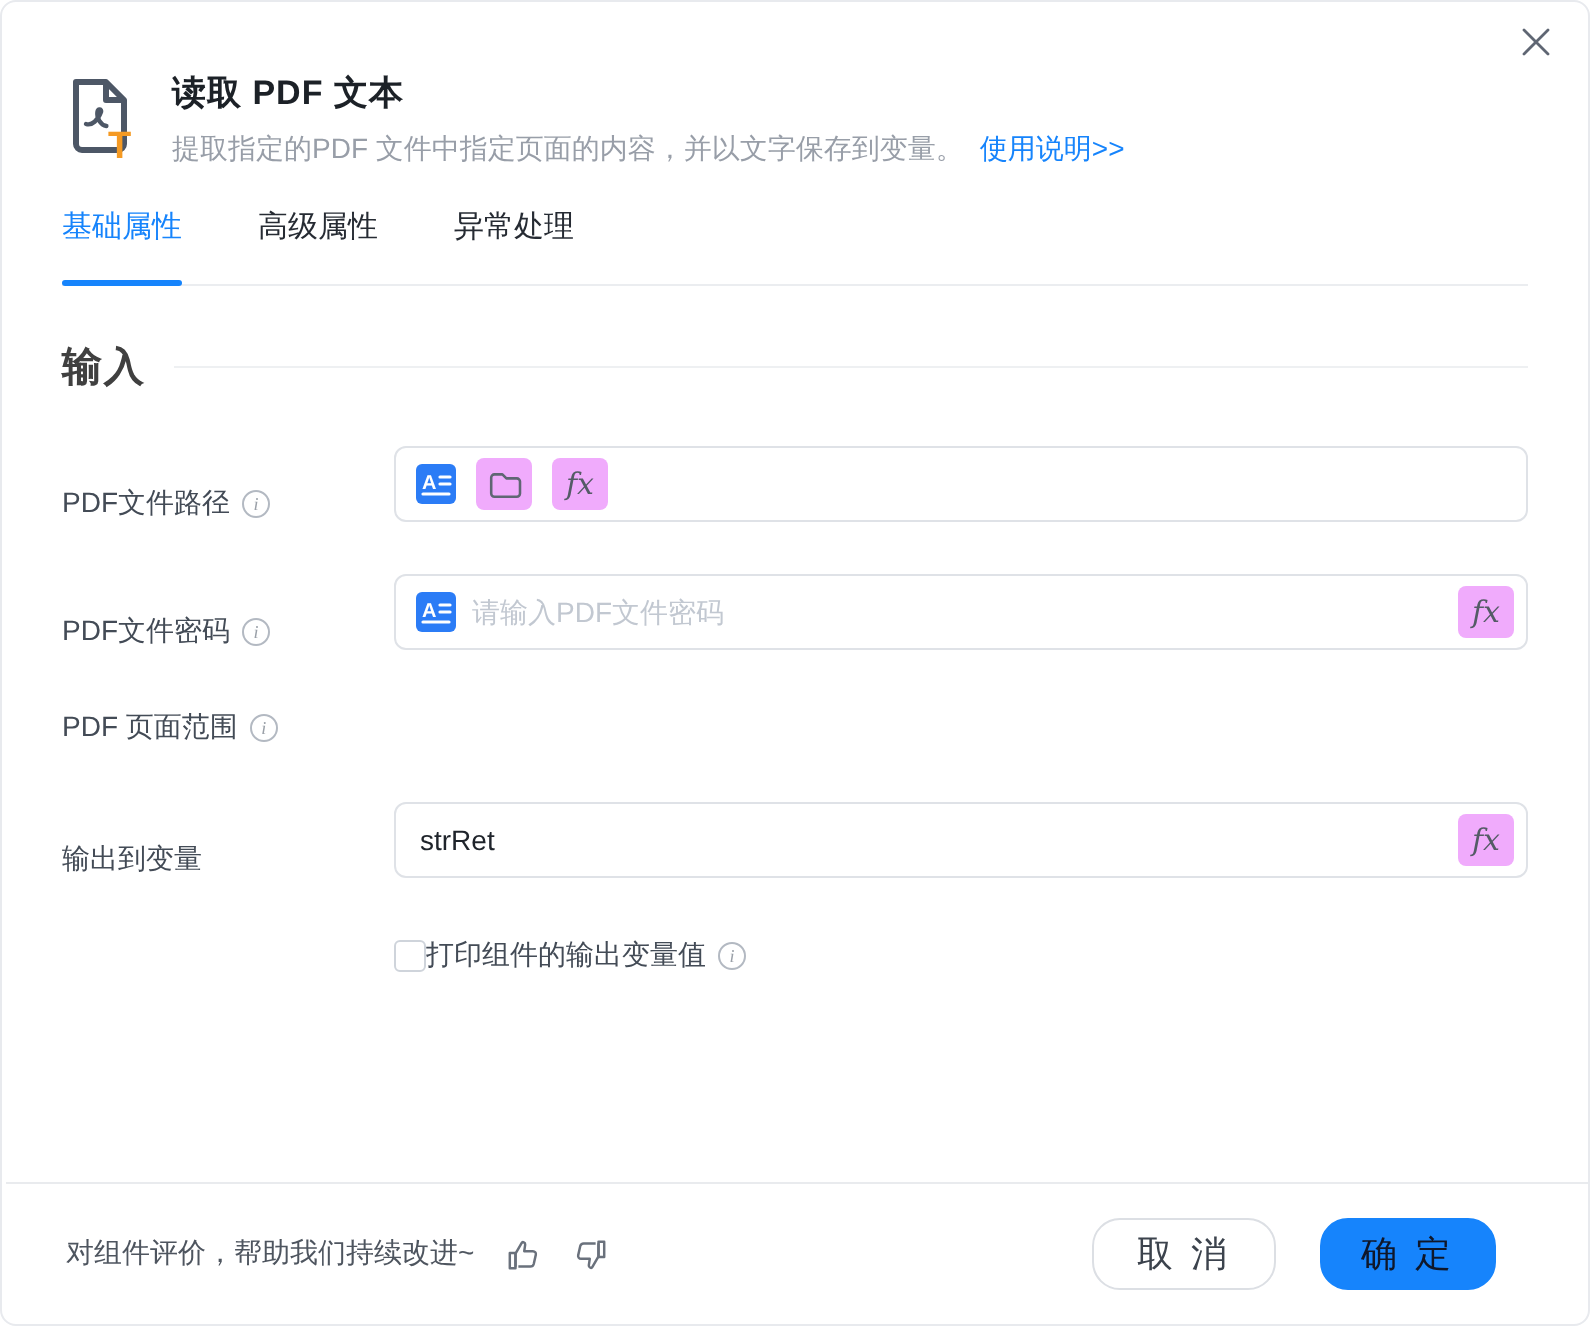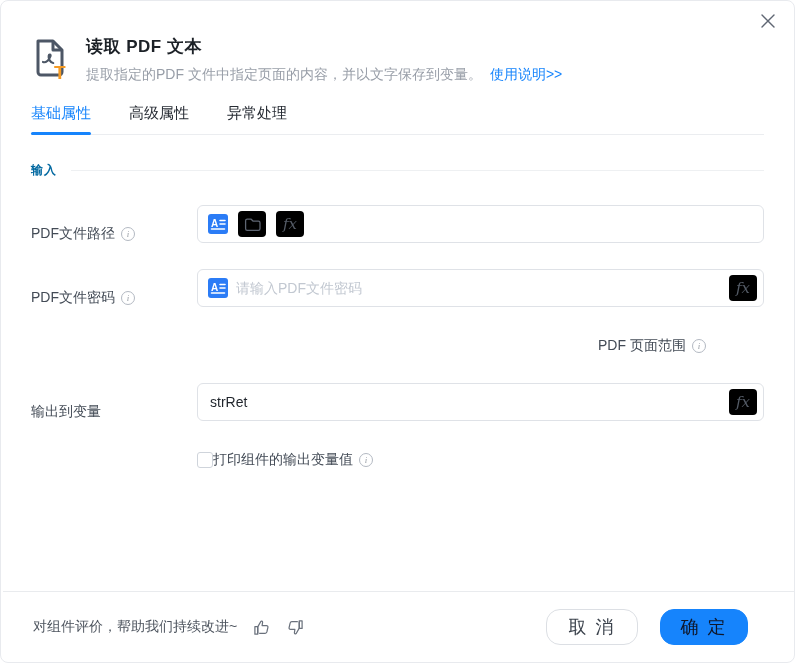--- a/index.html
+++ b/index.html
@@ -16,45 +16,45 @@
   .hdr-icon { width:38px; height:44px; flex:0 0 auto; margin-top:2px; }
   .hdr-titles { flex:1; }
   .dlg-title { font-size:17px; font-weight:bold; color:#1c2127; letter-spacing:.5px; }
   .dlg-sub { margin-top:8px; font-size:14px; color:#989ea8; }
   .help-link { color:#1684fc; margin-left:8px; cursor:pointer; text-decoration:none; }
   .close-btn { position:absolute; top:8px; right:14px; width:24px; height:24px;
     display:flex; align-items:center; justify-content:center; cursor:pointer; }
 
   
   .tabs { display:flex; gap:38px; margin-top:20px; border-bottom:1px solid #ebedf0; }
-  .tab { font-size:15px; color:#262b33; padding-bottom:11px; cursor:pointer; position:relative; }
+  .tab { font-size:15px; color:#262b33; padding-bottom:19px; cursor:pointer; position:relative; }
   .tab.active { color:#1684fc; }
   .tab.active::after { content:""; position:absolute; left:0; right:0; bottom:-1px;
     height:3px; background:#1684fc; border-radius:2px; }
 
   
   .section-hd { display:flex; align-items:center; gap:14px; margin-top:27px; }
-  .section-hd .st { font-size:12px; font-weight:bold; color:#0369a1; letter-spacing:1px; }
+  .section-hd .st { font-size:20px; font-weight:bold; color:#404040; letter-spacing:1px; }
   .section-hd .rule { flex:1; height:1px; background:#eef0f2; }
 
   .row { display:flex; align-items:flex-end; margin-top:26px; }
   .row-label { width:166px; flex:0 0 auto; font-size:14px; color:#434b56;
     display:flex; align-items:center; gap:6px; }
   .info-i { width:14px; height:14px; border:1px solid #b3b9c2; border-radius:50%;
     color:#9aa0a8; font-size:9px; line-height:12px; text-align:center; flex:0 0 auto;
     font-family:"Liberation Serif",serif; font-style:italic; }
   .ctrl { flex:1; display:flex; align-items:center; }
 
   .inputbox { flex:1; height:38px; border:1px solid #dfe2e7; border-radius:6px;
     display:flex; align-items:center; padding:0 6px 0 10px; gap:8px; background:#fff; }
   .inputbox input { flex:1; border:none; outline:none; font-size:14px; color:#1f242b;
     font-family:inherit; background:transparent; min-width:0; }
   .inputbox input::placeholder { color:#c2c8d1; }
   .var-icon { width:20px; height:20px; flex:0 0 auto; }
-  .act-btn { width:28px; height:26px; background:#000000; border-radius:4px; flex:0 0 auto;
+  .act-btn { width:28px; height:26px; background:#f0abfc; border-radius:4px; flex:0 0 auto;
     display:flex; align-items:center; justify-content:center; cursor:pointer; margin-left:2px; }
   .fx { font-family:"DejaVu Serif","Liberation Serif",serif; font-style:italic;
     font-size:15px; color:#545b66; }
 
   
   .radio-group { display:flex; align-items:center; }
   .radio-opt { display:flex; align-items:center; gap:10px; margin-right:30px; cursor:pointer;
     font-size:14px; color:#262b33; }
   .radio-c { width:18px; height:18px; border-radius:50%; flex:0 0 auto; position:relative; }
   .radio-c.sel { border:2px solid #1684fc; }
@@ -158,21 +158,21 @@
           </svg>
         </span>
         <input type="text" placeholder="请输入PDF文件密码" style="">
         <span class="act-btn">
             <span class="fx">fx</span>
           </span>
       </div>
     </div>
   </div>
 
-  <div class="row" style="margin-top:30px;flex-direction:column;">
+  <div class="row" style="margin-top:30px;">
     <div class="row-label">
       <span>PDF 页面范围</span>
       <span class="info-i">i</span>
     </div>
   </div>
 
 
   <div class="row" style="margin-top:28px;">
     <div class="row-label">
       <span>输出到变量</span>

